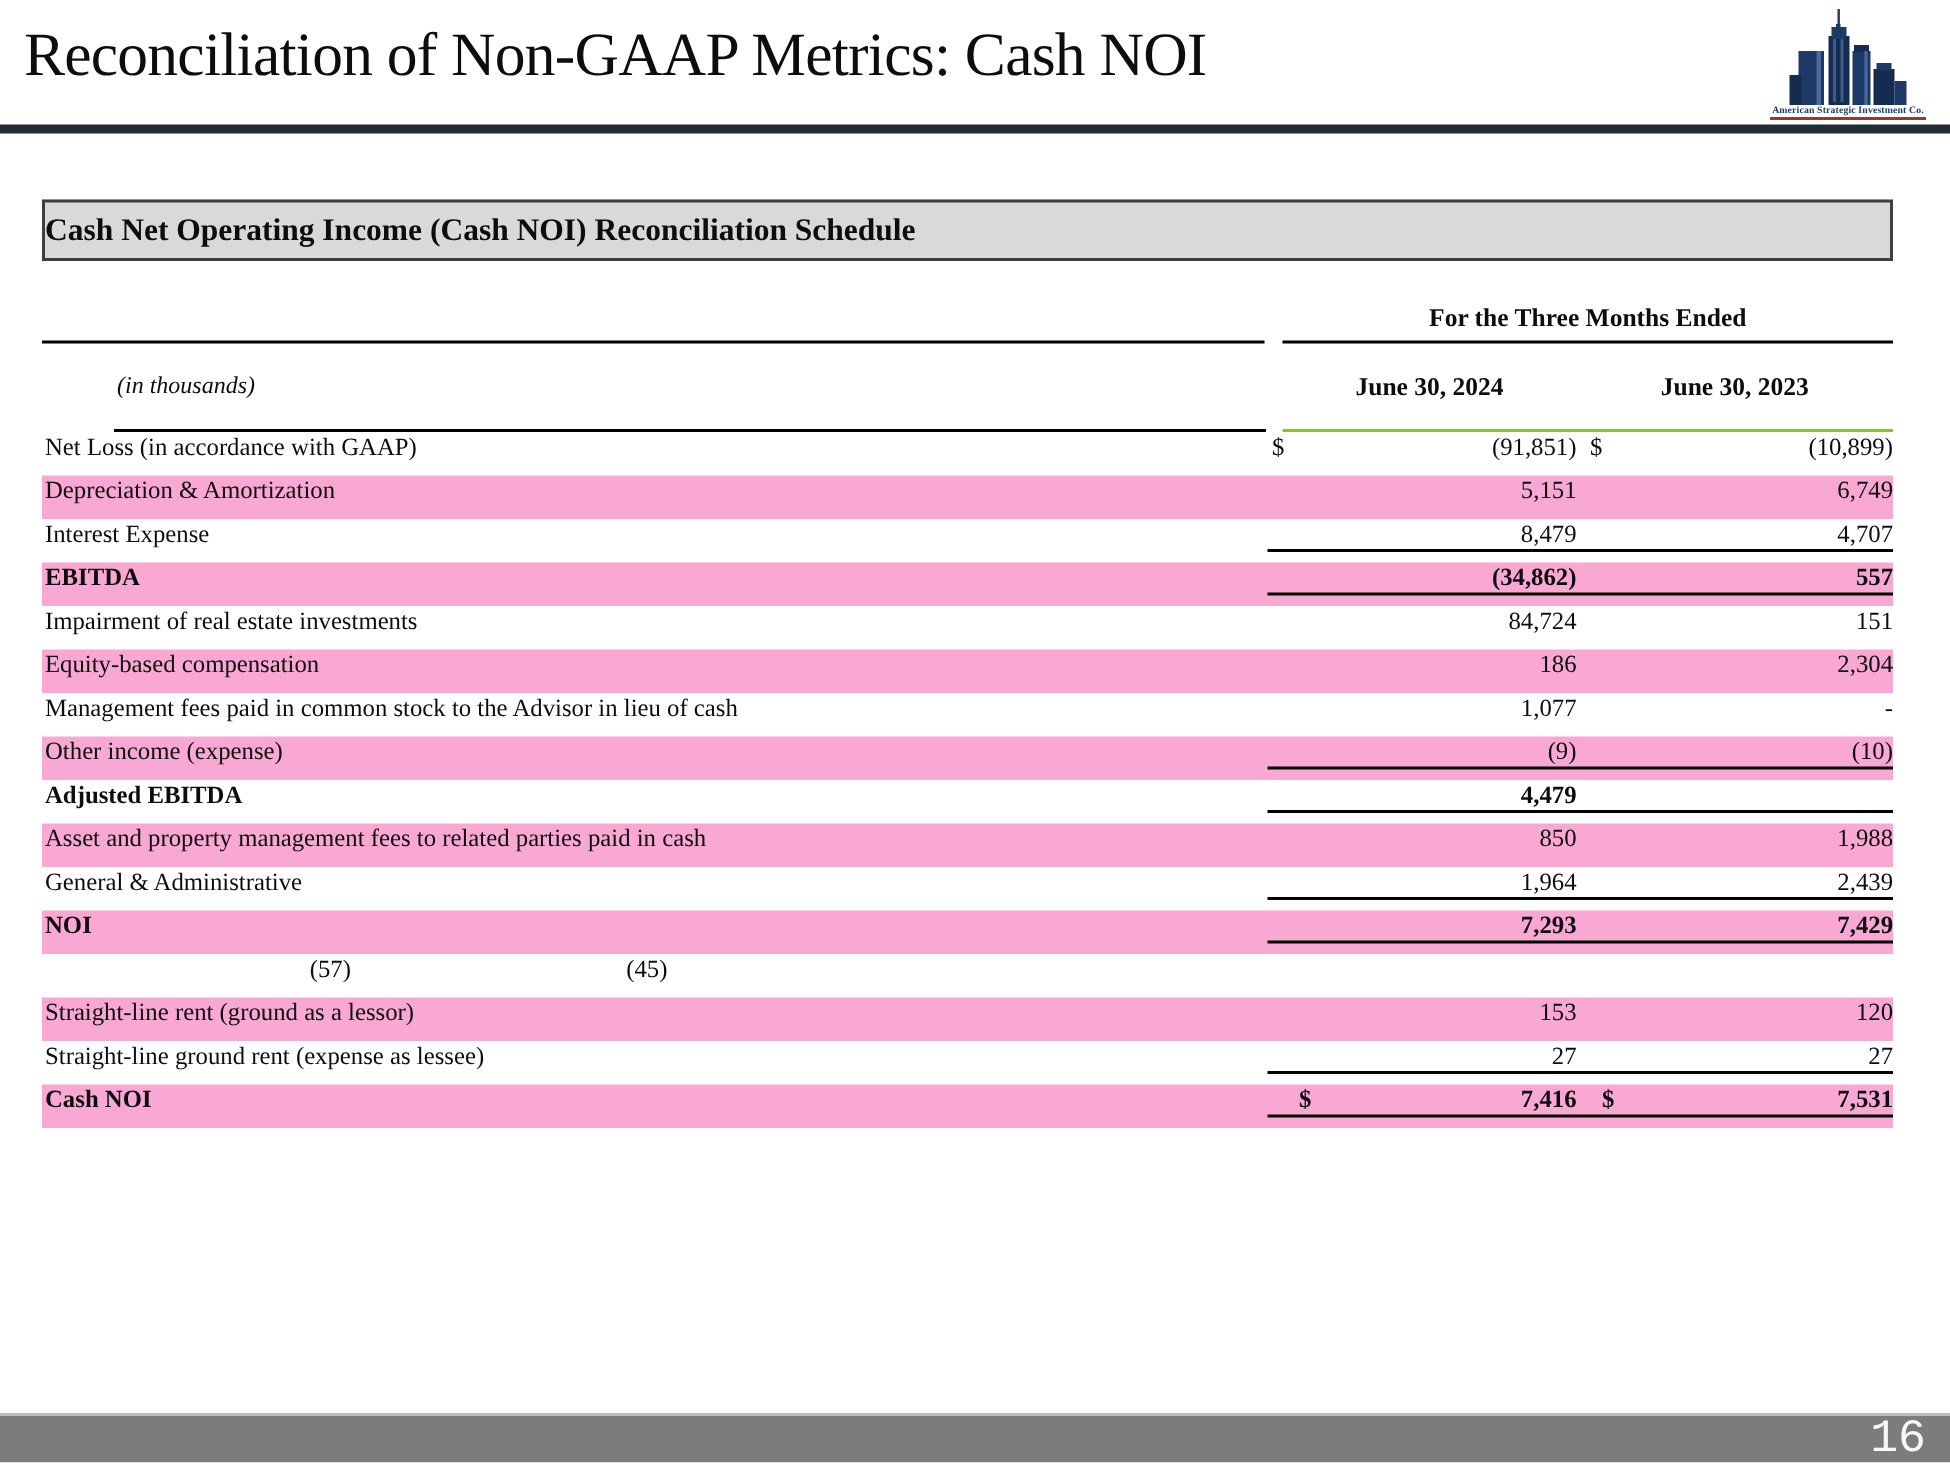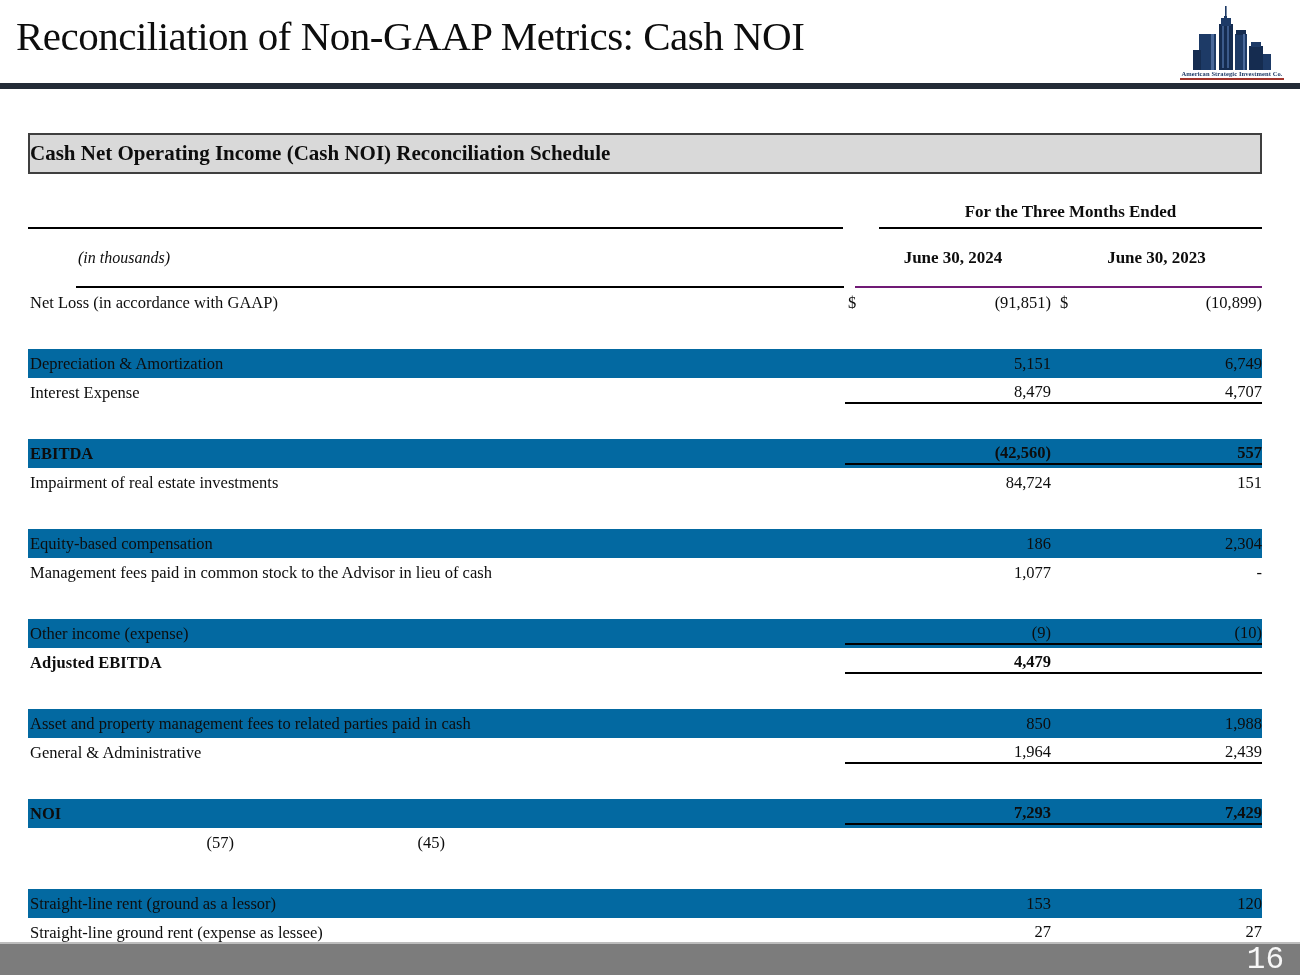--- a/index.html
+++ b/index.html
@@ -38,44 +38,44 @@
     box-sizing:border-box;
     background:#d9d9d9;border:2px solid #3f3f3f;
     display:flex;align-items:center;
     font-size:21px;font-weight:bold;
   }
   
   .table{
     position:absolute;left:28px;top:193px;width:1234px;
     font-size:16.5px;
   }
-  .hrow1{display:flex;height:36px;gap:12px;}
+  .hrow1{display:flex;height:36px;}
   .hrow1 .hlbl{width:815px;border-bottom:2px solid #000;}
   .hrow1 .hgap{width:12px;}
   .hrow1 .hvals{
     flex:1;border-bottom:2px solid #000;
     display:flex;align-items:flex-end;justify-content:center;
     font-weight:bold;font-size:17px;padding-bottom:5px;
   }
   .hrow2{display:flex;height:59px;}
   .hrow2 .h2lbl{
     width:815px;border-bottom:2px solid #000;
     display:flex;align-items:center;
     font-style:italic;font-size:16px;padding-left:2px;box-sizing:border-box;margin-left:48px;
   }
   .hrow2 .h2gap{width:12px;}
   .hrow2 .h2vals{
-    flex:1;border-bottom:2px solid #701a75;
+    flex:1;border-bottom:2px solid #84cc16;
     display:flex;align-items:center;font-weight:bold;font-size:17px;
   }
   .h2vals .hc1{width:196px;text-align:center;}
   .h2vals .hc2{width:211px;text-align:center;}
   
-  .row{display:flex;height:29px;align-items:center;}
-  .row.striped{background:#0369a1;margin-top:32px;}
+  .row{display:flex;height:29px;align-items:flex-start;}
+  .row.striped{background:#f9a8d4;}
   .row .lbl{
     width:817px;display:flex;align-items:center;
     padding-left:2px;box-sizing:border-box;white-space:nowrap;
   }
   .row .vals{width:417px;display:flex;box-sizing:border-box;}
   .row.rule .vals{border-bottom:2px solid #000;}
   .vals .c1, .vals .c2{
     display:flex;align-items:center;box-sizing:border-box;
   }
   .vals .c1{width:206px;}
@@ -186,21 +186,21 @@
         <span class="usd"></span>
         <span class="num">4,707</span>
       </div>
     </div>
   </div>
         <div class="row striped total rule">
     <div class="lbl">EBITDA</div>
     <div class="vals">
       <div class="c1">
         <span class="usd"></span>
-        <span class="num">(42,560)</span>
+        <span class="num">(34,862)</span>
       </div>
       <div class="c2">
         <span class="usd"></span>
         <span class="num">557</span>
       </div>
     </div>
   </div>
         <div class="row">
     <div class="lbl">Impairment of real estate investments</div>
     <div class="vals">

